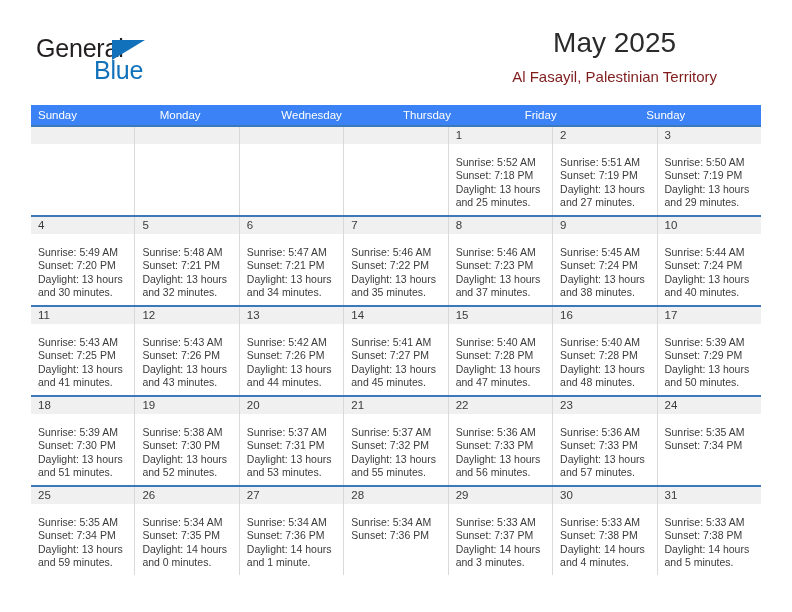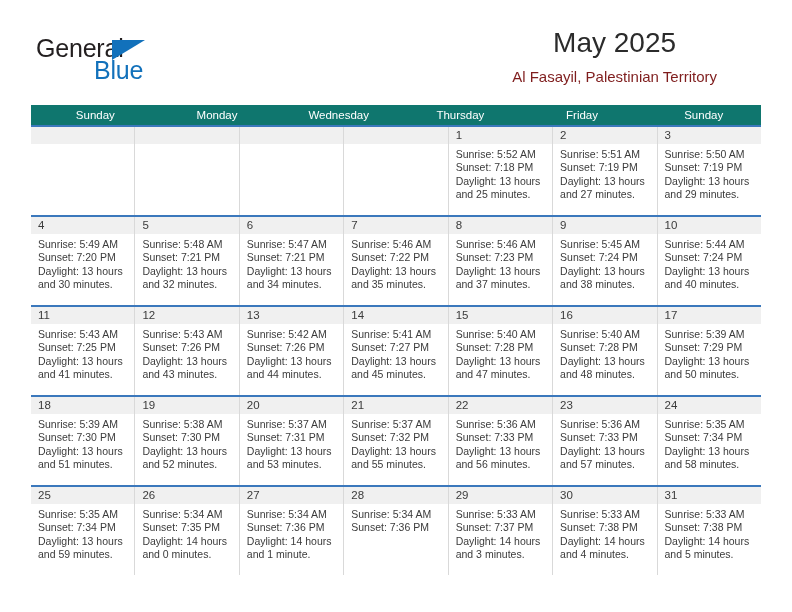--- a/index.html
+++ b/index.html
@@ -88,23 +88,22 @@
 
   
   .calendar {
     position: absolute;
     left: 31px;
     top: 105px;
     width: 730px;
   }
   .weekday-row {
     display: flex;
-    background: #0f766e;
+    background: #3b82f6;
     height: 20px;
-    text-align: center;
   }
   .weekday {
     flex: 1 1 0;
     color: #ffffff;
     font-size: 11.5px;
     line-height: 20px;
     padding-left: 7px;
     box-sizing: border-box;
     white-space: nowrap;
     overflow: hidden;
@@ -137,21 +136,21 @@
     color: #3b3b3b;
     font-size: 11.5px;
     line-height: 17px;
     padding-left: 7px;
     box-sizing: border-box;
   }
   .day.empty .daynum {
     color: transparent;
   }
   .info {
-    padding: 4px 6px 0 7px;
+    padding: 12px 6px 0 7px;
     font-size: 10.5px;
     line-height: 13.4px;
     color: #3b3b3b;
   }
   .info div {
     white-space: nowrap;
   }
   .info .wrap {
     white-space: normal;
   }
@@ -391,21 +390,20 @@
           <div>Sunrise: 5:36 AM</div>
           <div>Sunset: 7:33 PM</div>
           <div class="wrap">Daylight: 13 hours and 57 minutes.</div>
         </div>
       </div>
       <div class="day">
         <span class="daynum">24</span>
         <div class="info">
           <div>Sunrise: 5:35 AM</div>
           <div>Sunset: 7:34 PM</div>
-          <div class="wrap">Daylight: 13 hours and 58 minutes.</div>
         </div>
       </div>
     </div>
 
     <div class="week">
       <div class="day">
         <span class="daynum">25</span>
         <div class="info">
           <div>Sunrise: 5:35 AM</div>
           <div>Sunset: 7:34 PM</div>

